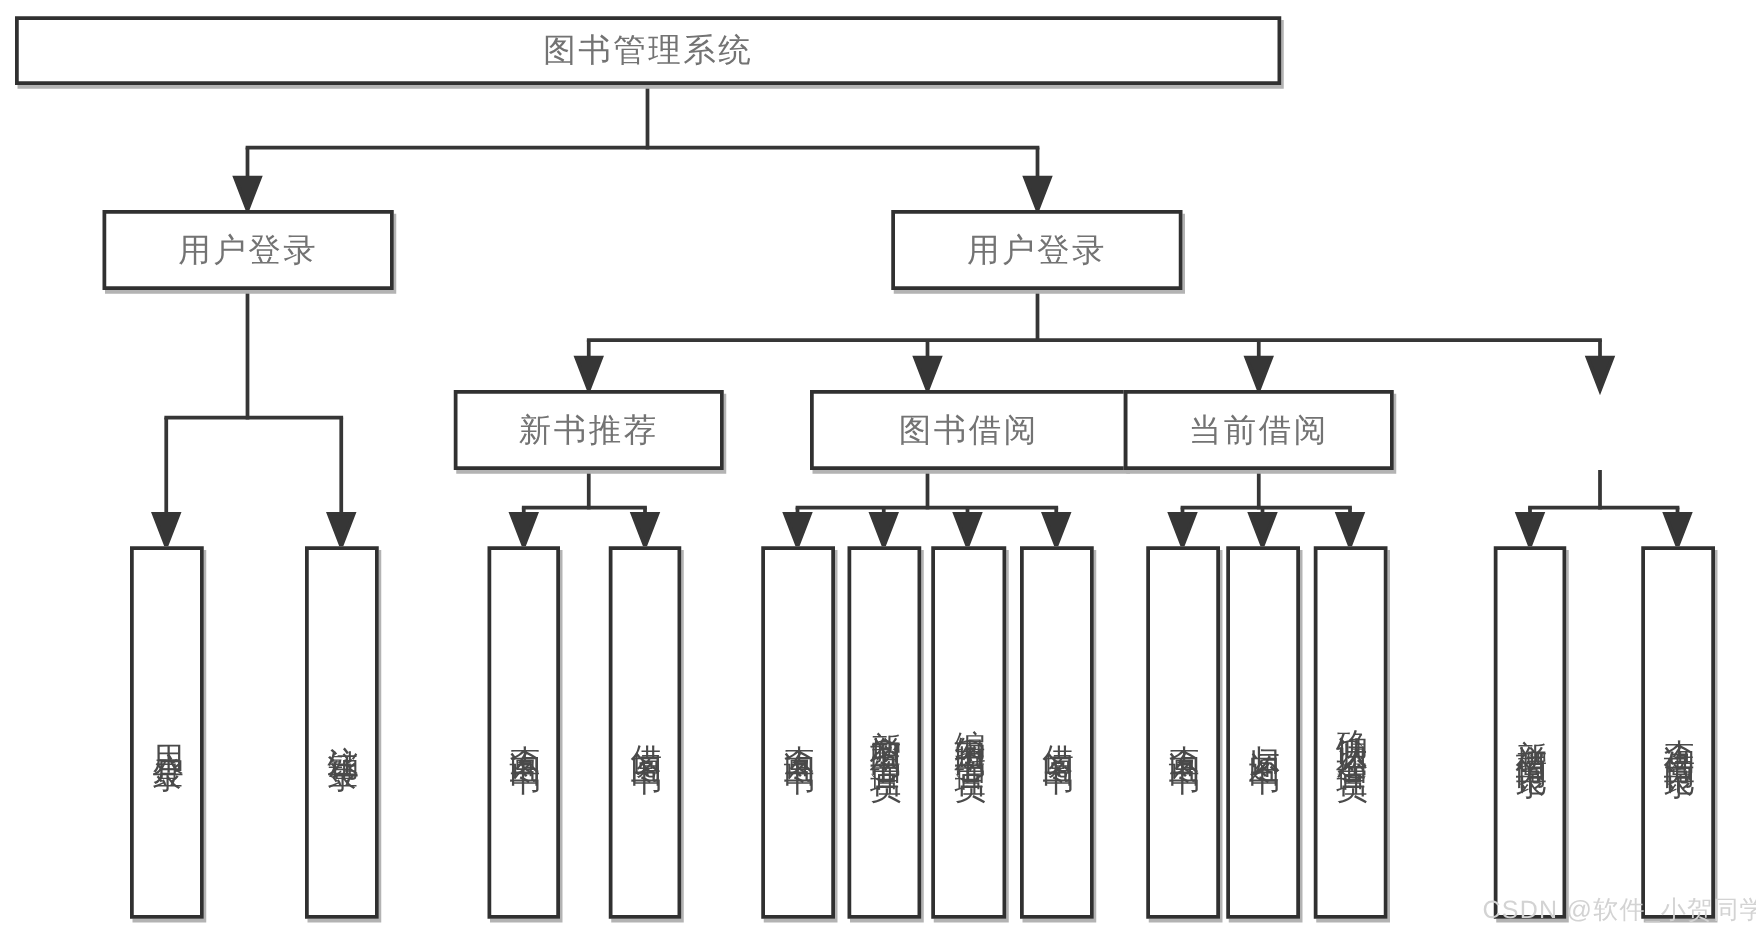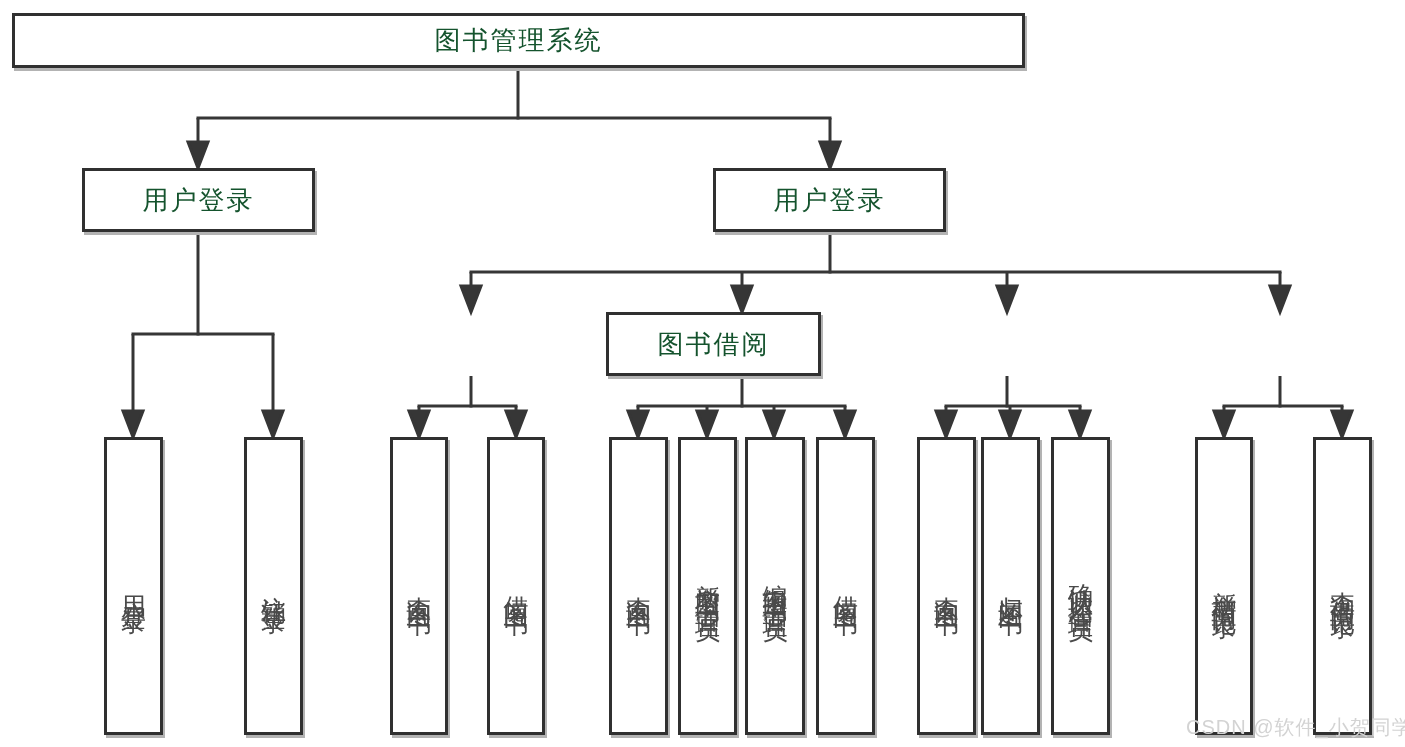--- a/index.html
+++ b/index.html
@@ -21,39 +21,39 @@
     display: flex;
     align-items: center;
     justify-content: center;
     z-index: 2;
     color: #4a4a4a;
   }
   .node.h .lbl {
     font-size: 26px;
     letter-spacing: 2px;
     white-space: nowrap;
-    color: #14532d;
+    color: #737373;
   }
   .node.v .lbl {
     writing-mode: vertical-rl;
     text-orientation: mixed;
     font-size: 25px;
     letter-spacing: 5px;
     line-height: 1;
     color: #4a4a4a;
   }
 
   
   #n0  { left: 12px;   top: 13px;  width: 1013px; height: 55px; }
   
   #n1  { left: 82px;   top: 168px; width: 233px;  height: 64px; }
   #n2  { left: 713px;  top: 168px; width: 233px;  height: 64px; }
   
   #n3  { left: 363px;  top: 312px; width: 216px;  height: 64px; }
-  #n4  { left: 606px;  top: 312px; width: 215px;  height: 64px; }
+  #n4  { left: 648px;  top: 312px; width: 254px;  height: 64px; }
   #n5  { left: 899px;  top: 312px; width: 216px;  height: 64px; }
   #n6  { left: 1172px; top: 312px; width: 216px;  height: 64px; }
   
   .node.v { top: 437px; height: 298px; }
   #n7  { left: 104px;  width: 59px; }
   #n8  { left: 244px;  width: 59px; }
   #n9  { left: 390px;  width: 58px; }
   #n10 { left: 487px;  width: 58px; }
   #n11 { left: 609px;  width: 59px; }
   #n12 { left: 678px;  width: 59px; }
@@ -146,23 +146,29 @@
     <span class="lbl">图书管理系统</span>
   </div>
 
   <div class="node h" id="n1">
     <span class="lbl">用户登录</span>
   </div>
   <div class="node h" id="n2">
     <span class="lbl">用户登录</span>
   </div>
 
+  <div class="node h" id="n3">
+    <span class="lbl">新书推荐</span>
+  </div>
   <div class="node h" id="n4">
     <span class="lbl">图书借阅</span>
   </div>
+  <div class="node h" id="n5">
+    <span class="lbl">当前借阅</span>
+  </div>
 
   <div class="node v" id="n7">
     <span class="lbl">用户登录</span>
   </div>
   <div class="node v" id="n8">
     <span class="lbl">注销登录</span>
   </div>
   <div class="node v" id="n9">
     <span class="lbl">查询图书</span>
   </div>

